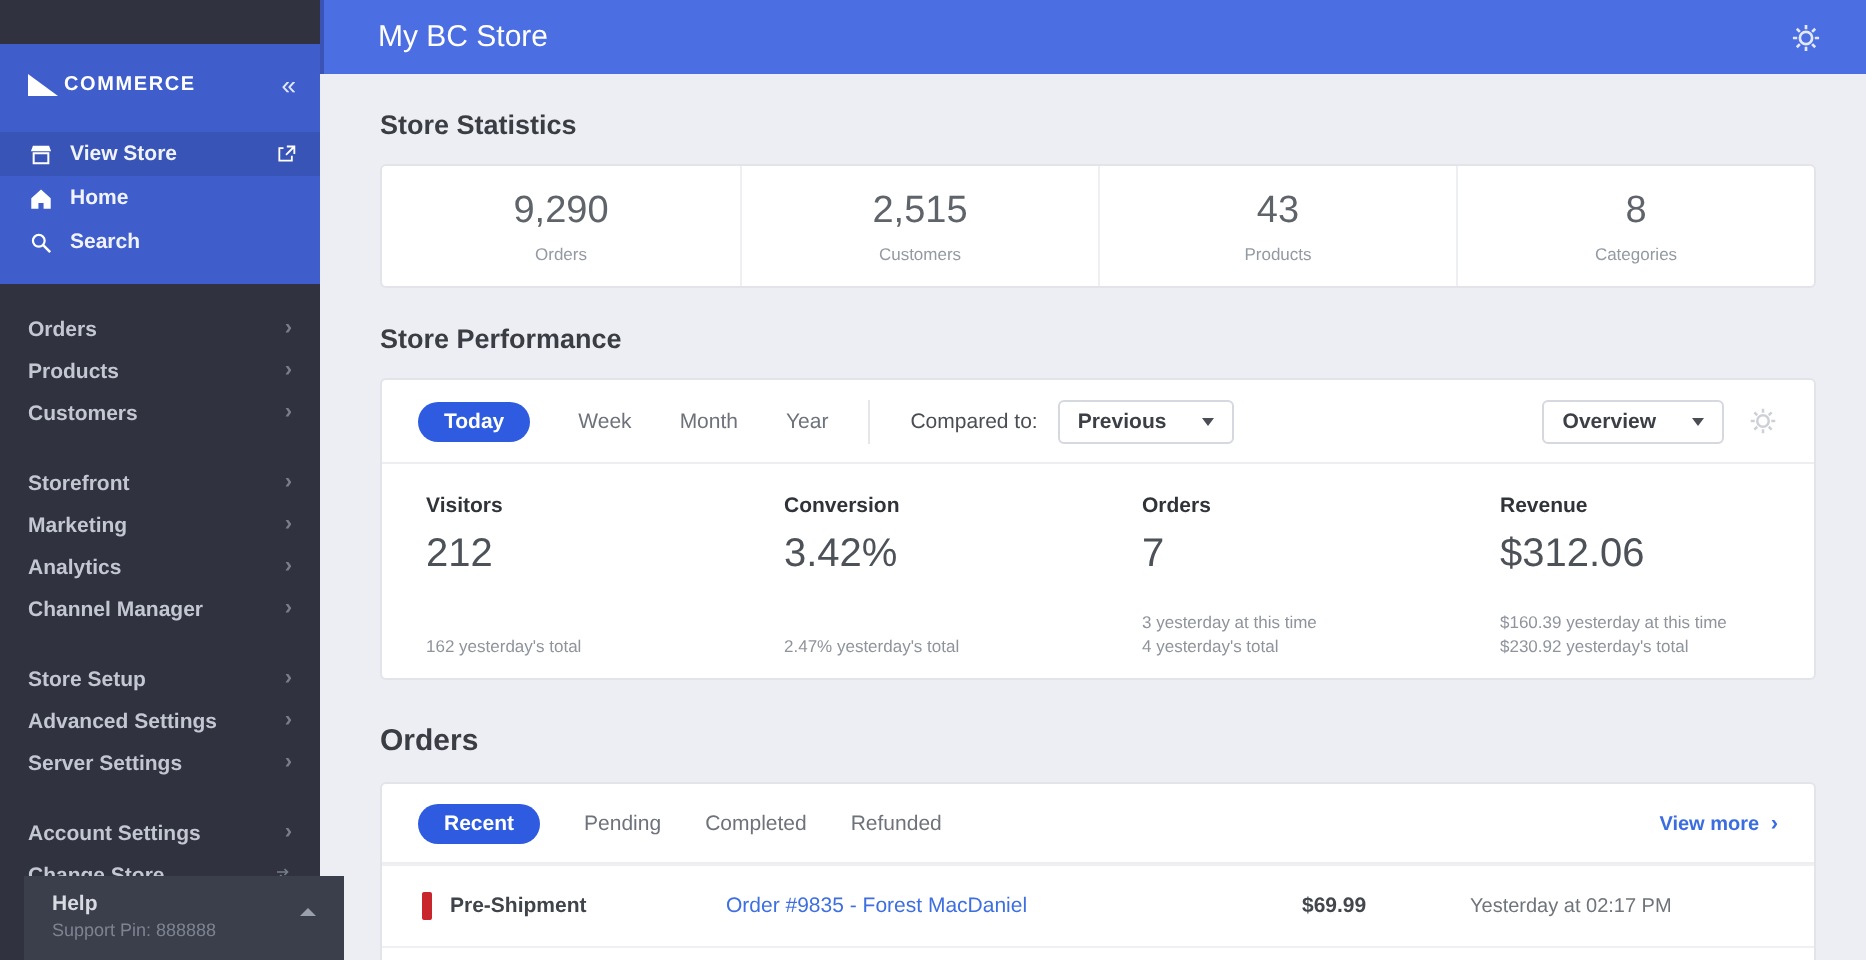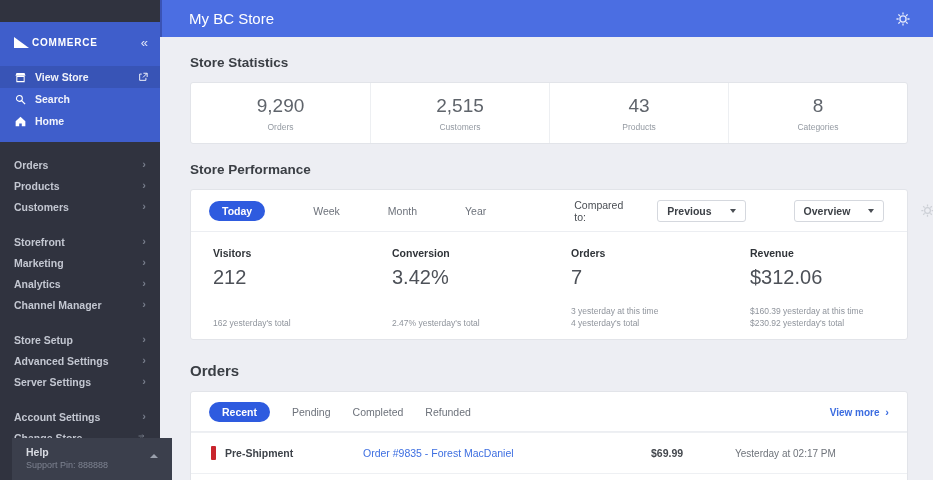--- a/index.html
+++ b/index.html
@@ -40,21 +40,21 @@
   .card { background:#fff; border:1px solid #e2e4e9; border-radius:3px; }
 
   
   .stats-card { display:grid; grid-template-columns:repeat(4,1fr); height:62px; }
   .stat { display:flex; flex-direction:column; align-items:center; justify-content:center; border-left:1px solid #edeff2; }
   .stat:first-child { border-left:none; }
   .stat-value { font-size:19px; color:#5f646b; }
   .stat-label { font-size:8.5px; color:#949aa2; margin-top:5px; }
 
   
-  .perf-head { display:flex; align-items:center; height:42px; padding:0 18px; border-bottom:1px solid #eceef2;gap:24px; }
+  .perf-head { display:flex; align-items:center; height:42px; padding:0 18px; border-bottom:1px solid #eceef2; }
   .pill { background:#2e5bdf; color:#fff; border-radius:11px; padding:4px 13px; font-size:10.5px; font-weight:600; cursor:pointer; }
   .ttab { font-size:10.5px; color:#6d727b; margin-left:24px; cursor:pointer; }
   .vdiv { width:1px; height:22px; background:#e4e6ea; margin:0 20px; }
   .cmp-label { font-size:10.5px; color:#4a4e54; margin-right:10px; }
   .select { display:flex; align-items:center; border:1px solid #d5d8de; border-radius:3px; padding:4px 9px; font-size:10.5px; color:#3c4046; background:#fff; cursor:pointer;font-weight:bold; }
   .select .caret { width:0; height:0; border-left:3px solid transparent; border-right:3px solid transparent; border-top:4px solid #4a4e54; margin-left:18px; }
   .spacer { flex:1; }
   .perf-gear { margin-left:12px; display:flex; }
   .perf-metrics { display:grid; grid-template-columns:repeat(4,1fr); padding:13px 0 10px; }
   .metric { padding-left:22px; height:84px; display:flex; flex-direction:column; }
@@ -98,33 +98,33 @@
       <span class="ext">
         <svg viewBox="0 0 12 12" width="10" height="10">
             <path d="M4.5 2.5H2v7.5h7.5V7" fill="none" stroke="#fff" stroke-width="1.1"></path>
             <path d="M6.5 1.5H11V6M10.7 1.8 6 6.5" fill="none" stroke="#fff" stroke-width="1.1"></path>
           </svg>
       </span>
     </div>
     <div class="s-top-item">
       <span class="ic">
         <svg viewBox="0 0 12 12" width="11" height="11">
+            <path d="M6 .8 11.3 5.6V11.3H7.4V8.2H4.6v3.1H.7V5.6z" fill="#fff"></path>
+          </svg>
+      </span>
+      <span>Home</span>
+    </div>
+    <div class="s-top-item">
+      <span class="ic">
+        <svg viewBox="0 0 12 12" width="11" height="11">
             <circle cx="4.8" cy="4.8" r="3.2" fill="none" stroke="#fff" stroke-width="1.2"></circle>
             <path d="M7.2 7.2 11 11" stroke="#fff" stroke-width="1.4"></path>
           </svg>
       </span>
       <span>Search</span>
-    </div>
-    <div class="s-top-item">
-      <span class="ic">
-        <svg viewBox="0 0 12 12" width="11" height="11">
-            <path d="M6 .8 11.3 5.6V11.3H7.4V8.2H4.6v3.1H.7V5.6z" fill="#fff"></path>
-          </svg>
-      </span>
-      <span>Home</span>
     </div>
   </div>
 
   <div class="s-menu">
     <div class="s-group">
       <div class="s-item">
         <span>Orders</span>
         <span class="chev">›</span>
       </div>
       <div class="s-item">

